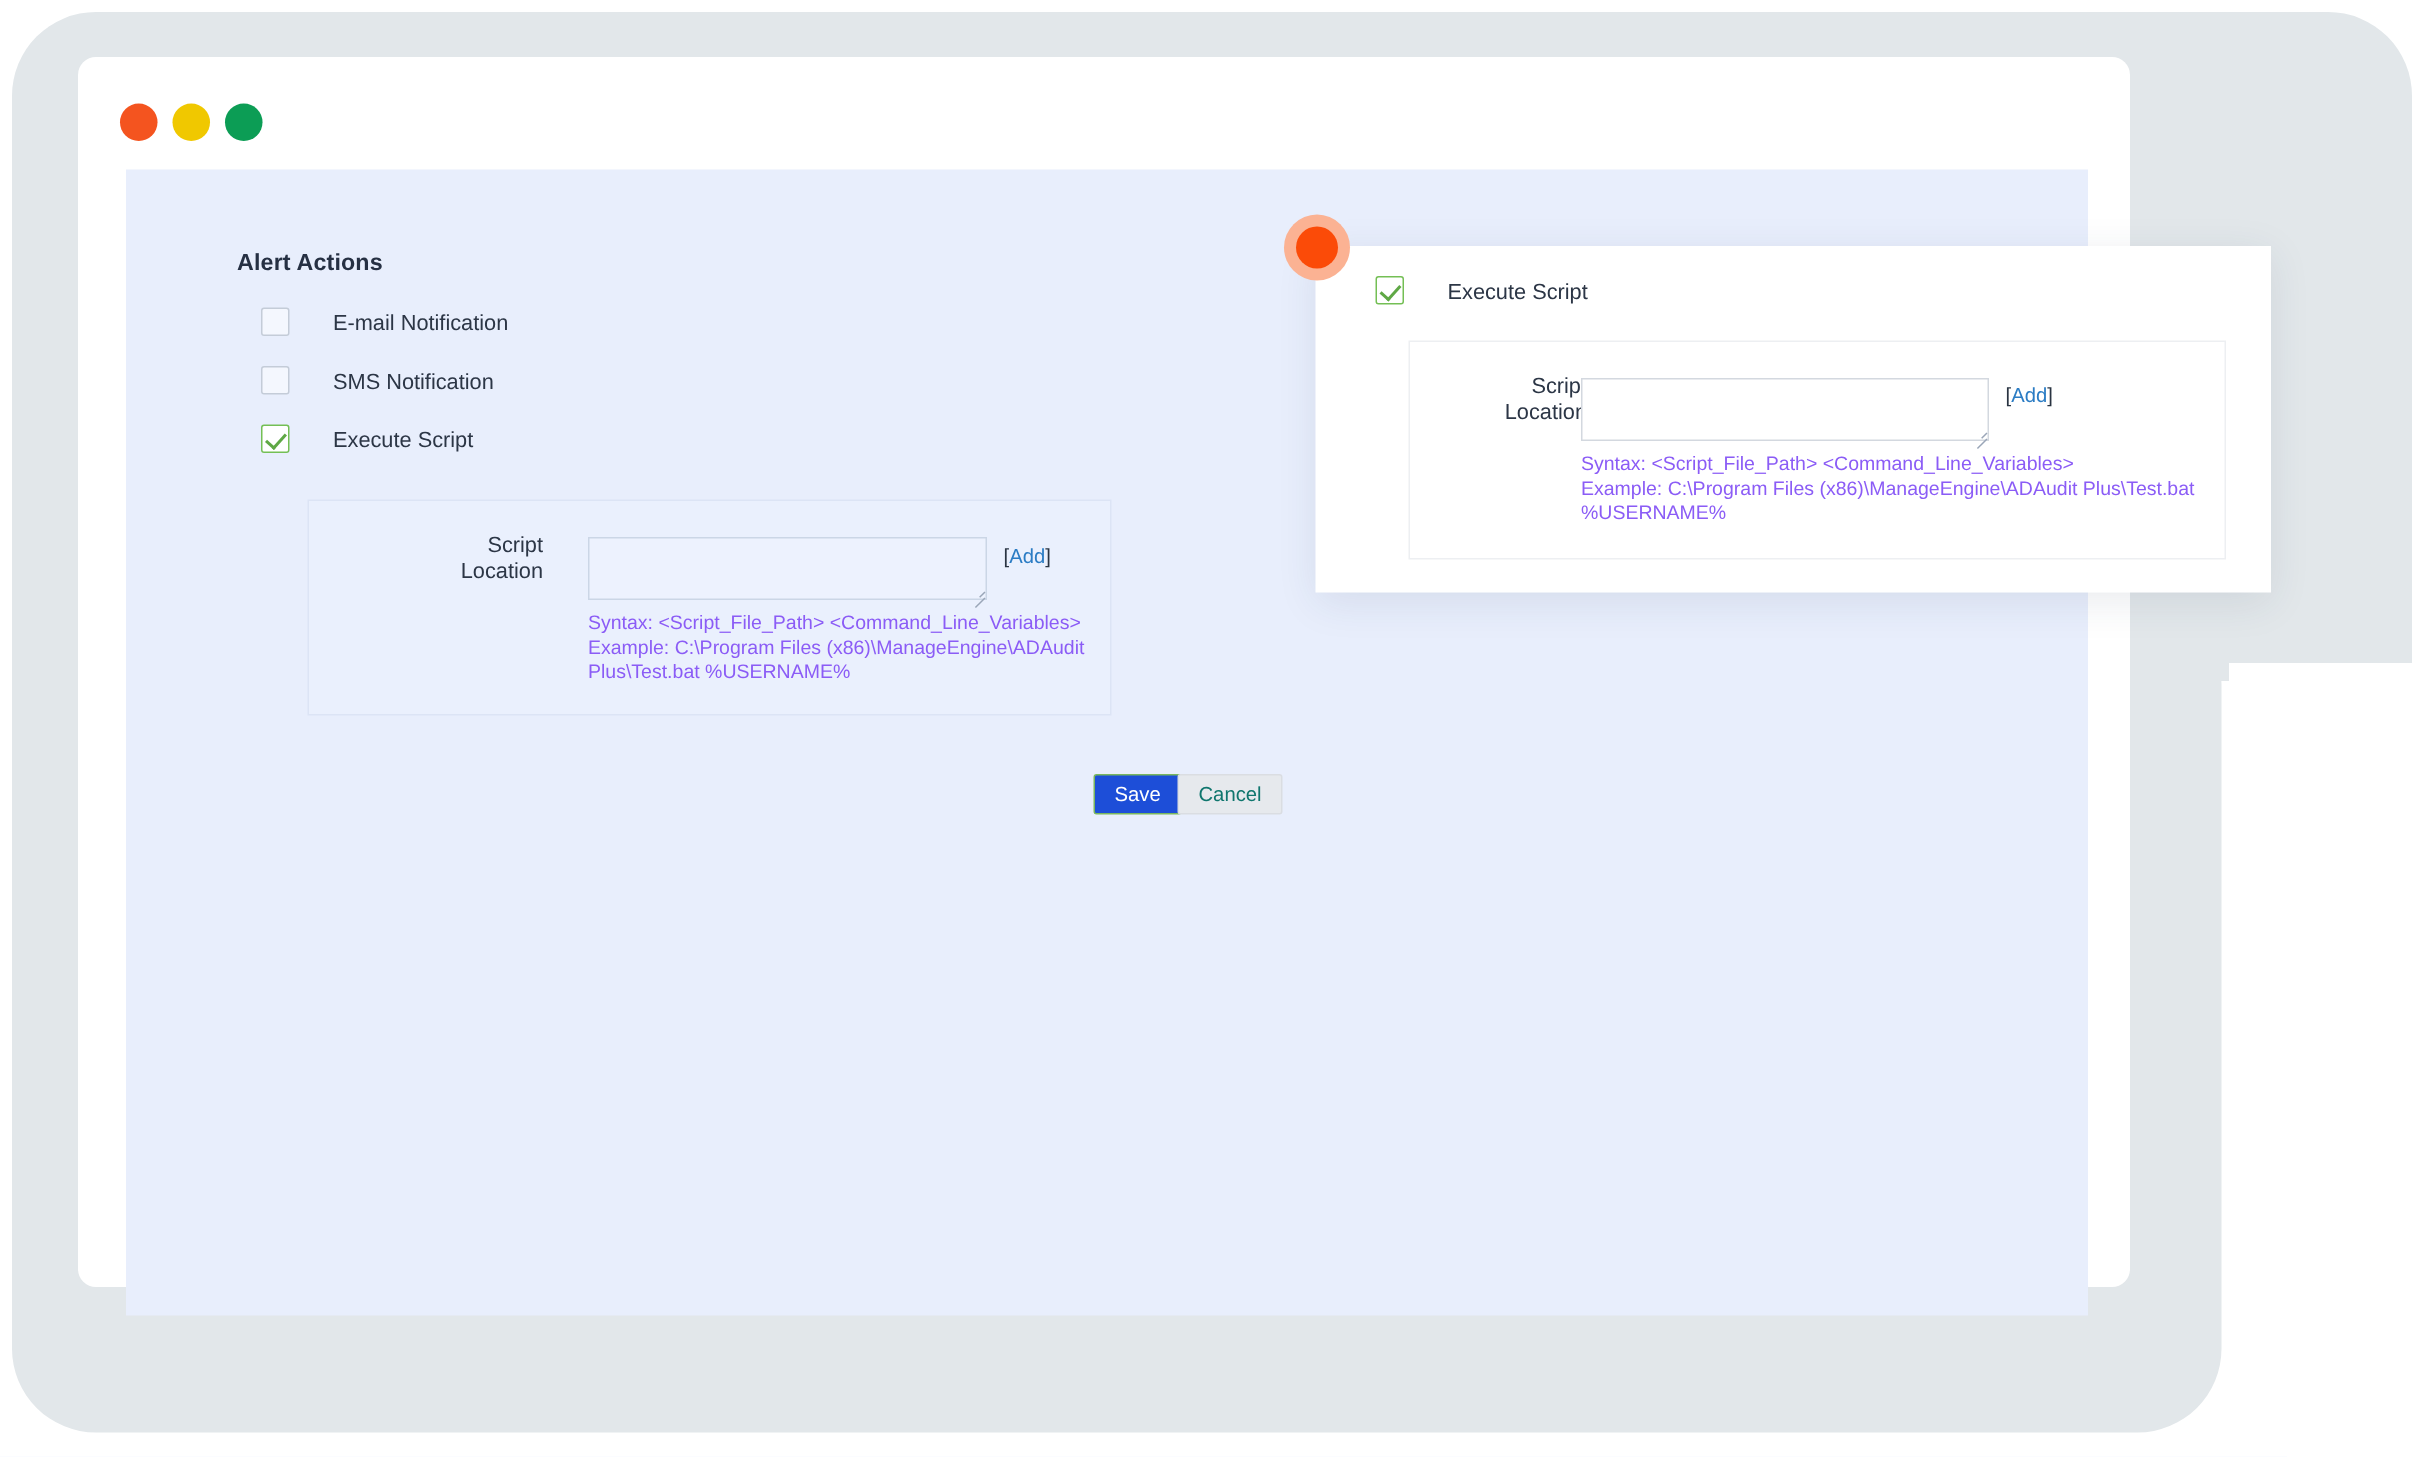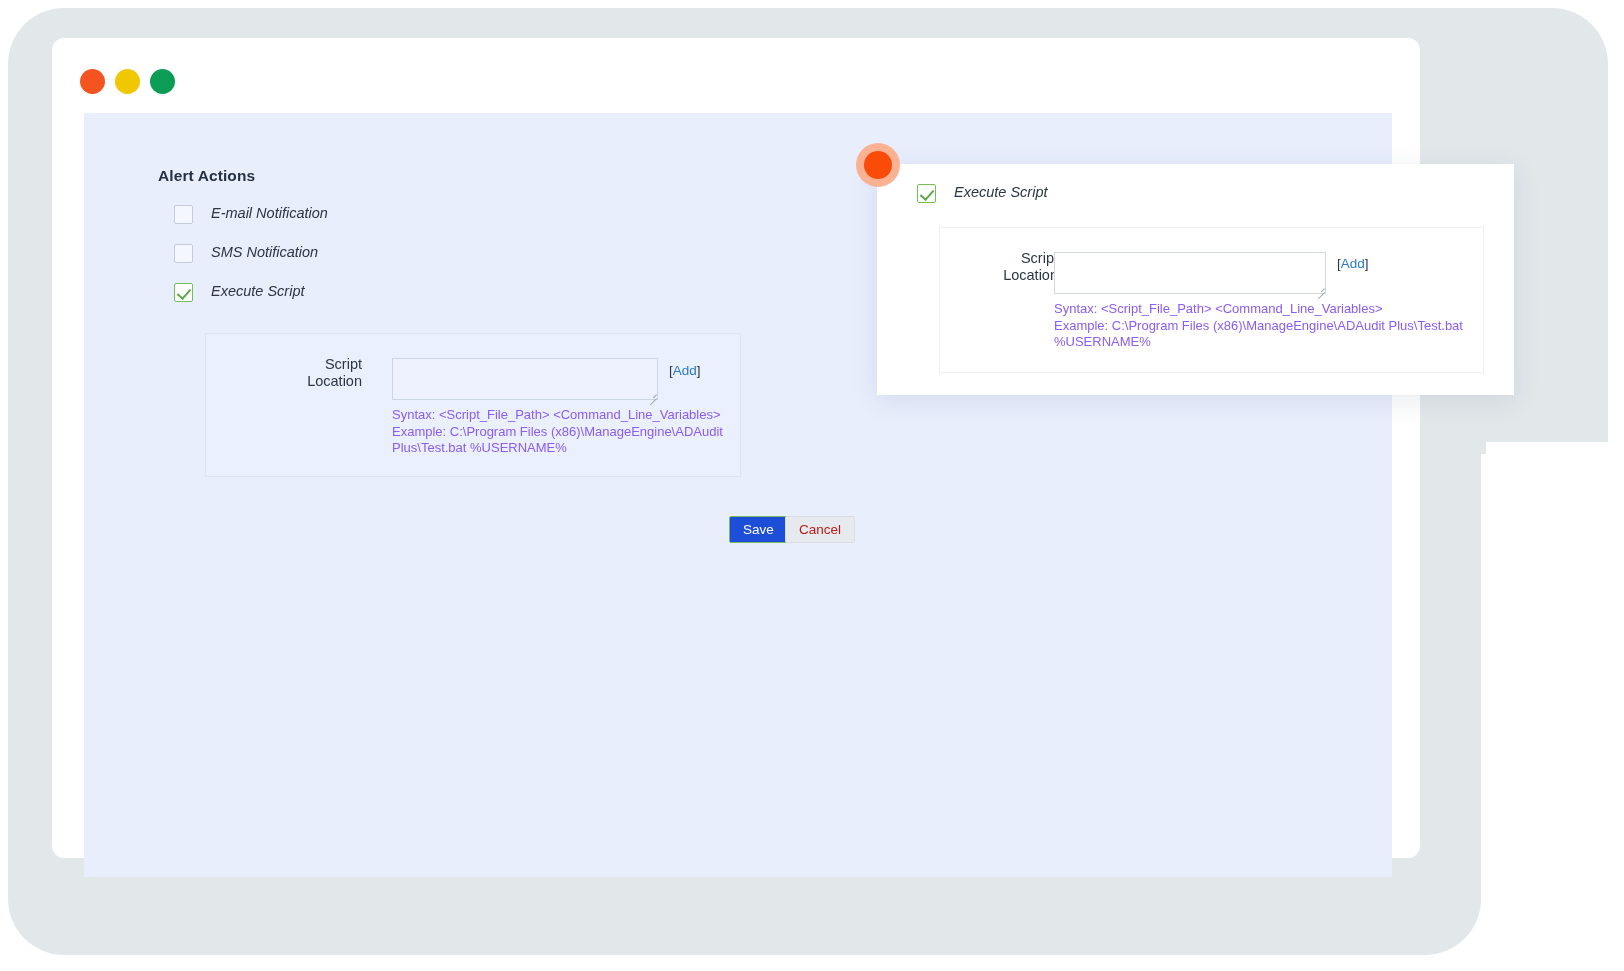--- a/index.html
+++ b/index.html
@@ -98,23 +98,22 @@
     font-weight: bold;
     color: #263043;
     letter-spacing: .1px;
   }
 
   
   .cb-row {
     position: absolute;
     left: 90px;
     display: flex;
-    align-items: flex-start;
-    gap: 18px;
-    font-style: italic;
+    align-items: flex-end;
+    gap: 29px;
   }
   .cb-row.r1 { top: 92px; }
   .cb-row.r2 { top: 131px; }
   .cb-row.r3 { top: 170px; }
 
   .checkbox {
     width: 19px;
     height: 19px;
     box-sizing: border-box;
     border: 1px solid #C4CCD8;
@@ -245,21 +244,21 @@
     left: 645px;
     top: 403px;
     background: #1d4ed8;
     color: #ffffff;
     border-color: #79B65D;
   }
   #btn-cancel {
     left: 701px;
     top: 403px;
     background: #E6E9ED;
-    color: #b91c1c;
+    color: #0f766e;
     border-color: #DADDE2;
   }
 
   
   #callout {
     position: absolute;
     left: 877px;
     top: 164px;
     width: 637px;
     height: 231px;

